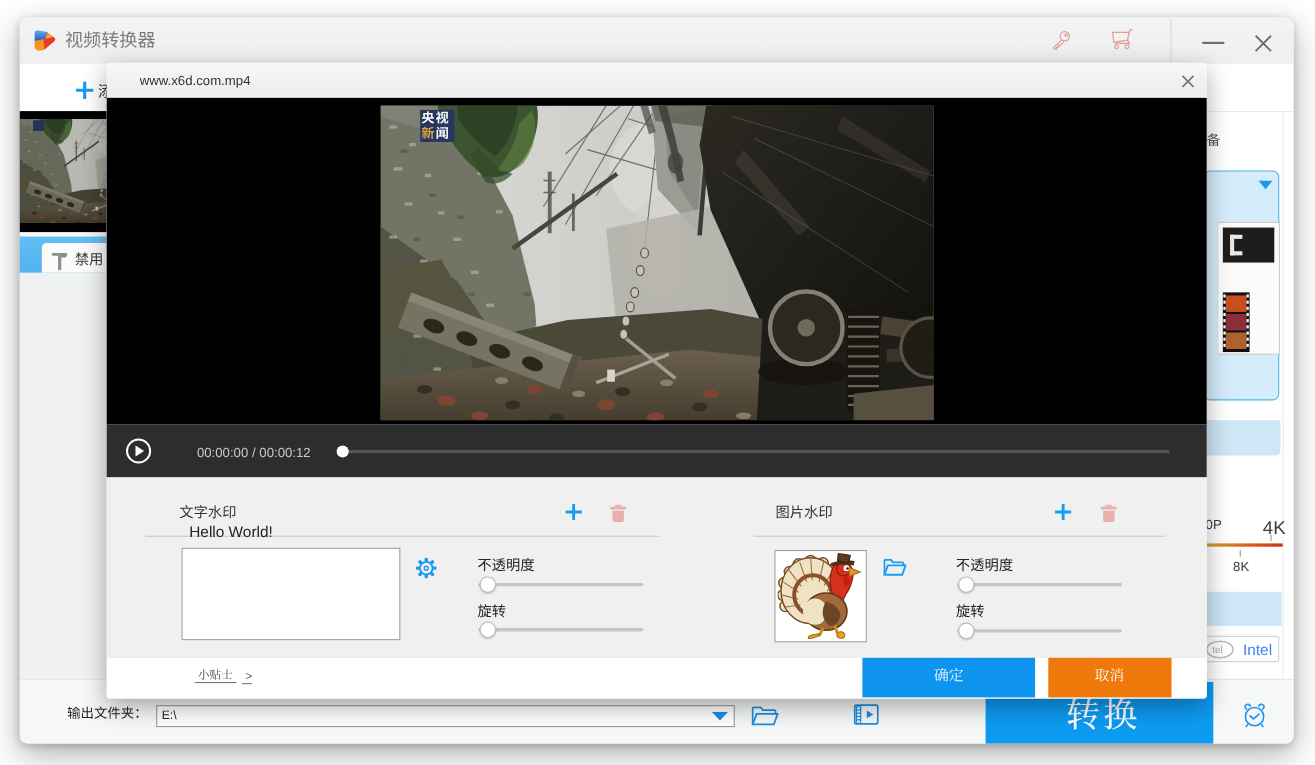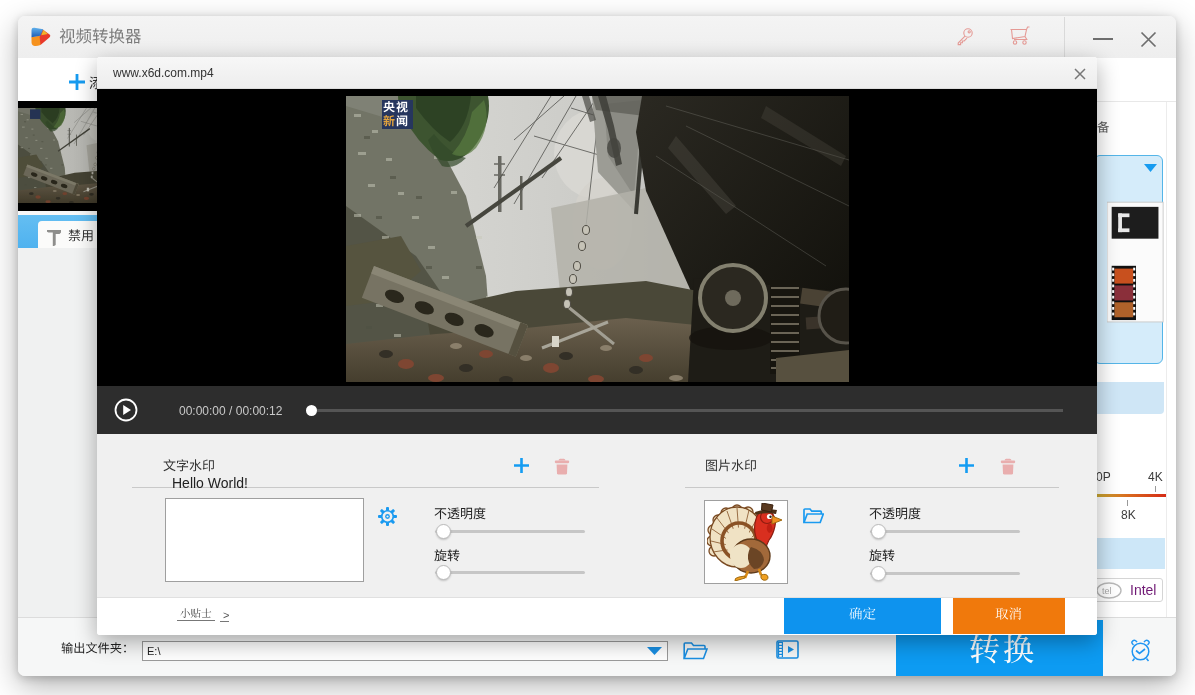--- a/index.html
+++ b/index.html
@@ -108,31 +108,31 @@
       <rect x="28" y="94" width="2.2" height="3"></rect>
       <rect x="28" y="100" width="2.2" height="3"></rect>
       <rect x="28" y="106" width="2.2" height="3"></rect>
       <rect x="28" y="112" width="2.2" height="3"></rect>
       <rect x="28" y="118" width="2.2" height="3"></rect>
     </g>
 </svg>
 <div class="abs" style="left:1097px;top:382px;width:67px;height:32px;background:#cfe6f6;border-radius:0 0 4px 0"></div>
 <div class="abs" style="left:1097px;top:538px;width:68px;height:31px;background:#cde7f8"></div>
 <div class="abs" style="left:1096px;top:470px;font-size:12px;color:#3c3c3c">0P</div>
-<div class="abs" style="left:1148px;top:470px;font-size:12px;color:#3c3c3c">4K</div>
+<div class="abs" style="left:1148px;top:470px;font-size:17px;color:#3c3c3c">4K</div>
 <div class="abs" style="left:1155px;top:486px;width:1px;height:6px;background:#999"></div>
 <div class="abs" style="left:1097px;top:494px;width:69px;height:3px;background:linear-gradient(90deg,#c9a832,#d96a1e 45%,#d52b16)"></div>
 <div class="abs" style="left:1127px;top:500px;width:1px;height:6px;background:#999"></div>
 <div class="abs" style="left:1121px;top:508px;font-size:12px;color:#3c3c3c">8K</div>
 <div class="abs" style="left:1092px;top:578px;width:71px;height:24px;background:#fff;border:1px solid #d5d5d5;border-radius:3px"></div>
 <svg class="abs" style="left:1096px;top:582px" width="26" height="17" viewBox="0 0 26 17">
     <ellipse cx="13" cy="8.5" rx="12" ry="7.5" fill="none" stroke="#b9b9b9" stroke-width="1.4"></ellipse>
     <text x="6" y="12" font-size="9" fill="#a9a9a9" font-family="Liberation Sans">tel</text>
   </svg>
-<div class="abs" style="left:1130px;top:582px;font-size:14px;color:#701a75">Intel</div>
+<div class="abs" style="left:1130px;top:582px;font-size:14px;color:#3b82f6">Intel</div>
 <div class="abs" style="left:18px;top:617px;width:1158px;height:59px;background:#f6f7f7;border-top:1px solid #dcdcdc;border-radius:0 0 7px 7px"></div>
 <svg style="position:absolute;left:61px;top:642px;" width="73.2" height="12.8" viewBox="0 0 5999 1050">
     <g transform="translate(0 860) scale(1 -1)">
       <path transform="translate(0 0)" fill="#222" d="M734 447V85H793V447ZM861 484V5C861 -6 857 -9 846 -10C833 -10 793 -10 747 -9C757 -27 765 -54 767 -71C826 -71 866 -70 890 -60C915 -49 922 -31 922 5V484ZM71 330C79 338 108 344 140 344H219V206C152 190 90 176 42 167L59 96L219 137V-79H285V154L368 176L362 239L285 221V344H365V413H285V565H219V413H132C158 483 183 566 203 652H367V720H217C225 756 231 792 236 827L166 839C162 800 157 759 150 720H47V652H137C119 569 100 501 91 475C77 430 65 398 48 393C56 376 67 344 71 330ZM659 843C593 738 469 639 348 583C366 568 386 545 397 527C424 541 451 557 477 574V532H847V581C872 566 899 551 926 537C935 557 956 581 974 596C869 641 774 698 698 783L720 816ZM506 594C562 635 615 683 659 734C710 678 765 633 826 594ZM614 406V327H477V406ZM415 466V-76H477V130H614V-1C614 -10 612 -12 604 -13C594 -13 568 -13 537 -12C546 -30 554 -57 556 -74C599 -74 630 -74 651 -63C672 -52 677 -33 677 -1V466ZM477 269H614V187H477Z"></path>
       <path transform="translate(1000 0)" fill="#222" d="M104 341V-21H814V-78H895V341H814V54H539V404H855V750H774V477H539V839H457V477H228V749H150V404H457V54H187V341Z"></path>
       <path transform="translate(2000 0)" fill="#222" d="M423 823C453 774 485 707 497 666L580 693C566 734 531 799 501 847ZM50 664V590H206C265 438 344 307 447 200C337 108 202 40 36 -7C51 -25 75 -60 83 -78C250 -24 389 48 502 146C615 46 751 -28 915 -73C928 -52 950 -20 967 -4C807 36 671 107 560 201C661 304 738 432 796 590H954V664ZM504 253C410 348 336 462 284 590H711C661 455 592 344 504 253Z"></path>
       <path transform="translate(3000 0)" fill="#222" d="M317 341V268H604V-80H679V268H953V341H679V562H909V635H679V828H604V635H470C483 680 494 728 504 775L432 790C409 659 367 530 309 447C327 438 359 420 373 409C400 451 425 504 446 562H604V341ZM268 836C214 685 126 535 32 437C45 420 67 381 75 363C107 397 137 437 167 480V-78H239V597C277 667 311 741 339 815Z"></path>
       <path transform="translate(4000 0)" fill="#222" d="M178 574C214 513 249 432 260 381L331 402C319 453 283 532 245 592ZM737 595C712 536 666 450 629 397L689 378C727 427 775 506 811 573ZM464 839V690H90V617H463C461 523 455 440 440 366H58V291H420C371 146 267 46 46 -15C63 -31 85 -61 93 -80C335 -10 446 108 498 276C576 99 708 -21 905 -75C916 -55 937 -24 954 -8C770 35 641 142 570 291H942V366H520C534 441 540 525 542 617H908V690H543L544 839Z"></path>
       <path transform="translate(5000 0)" fill="#222" d="M250 486C290 486 326 515 326 560C326 606 290 636 250 636C210 636 174 606 174 560C174 515 210 486 250 486ZM250 -4C290 -4 326 26 326 71C326 117 290 146 250 146C210 146 174 117 174 71C174 26 210 -4 250 -4Z"></path>
     </g>
@@ -167,21 +167,21 @@
   </svg>
 <svg class="abs" style="left:1128px;top:638px" width="25" height="25" viewBox="0 0 25 25" fill="none" stroke="#2196f3" stroke-width="1.5">
 <circle cx="12.5" cy="13.5" r="8.3"></circle>
 <path d="M8 12.5 L11.5 15.5 L17 11" stroke-width="1.7"></path>
 <path d="M5.5 7 Q2.5 4.5 4.8 2.8 Q7 1.2 9 4.2"></path>
 <path d="M19.5 7 Q22.5 4.5 20.2 2.8 Q18 1.2 16 4.2"></path>
 <path d="M6.5 20.5 L4.5 23 M18.5 20.5 L20.5 23"></path>
 </svg>
 <div class="abs" style="left:97px;top:57px;width:1000px;height:578px;background:#fff;border-radius:3px;box-shadow:0 7px 22px rgba(0,0,0,.33)"></div>
 <div class="abs" style="left:97px;top:57px;width:1000px;height:32px;background:linear-gradient(#f7f7f7,#ededed);border-radius:3px 3px 0 0;border-bottom:1px solid #dcdcdc"></div>
-<div class="abs" style="left:113px;top:66px;font-size:12px;color:#333">www.x6d.com.mp4</div>
+<div class="abs" style="left:127px;top:66px;font-size:12px;color:#333">www.x6d.com.mp4</div>
 <svg class="abs" style="left:1074px;top:68px" width="12" height="12" viewBox="0 0 12 12" stroke="#777" stroke-width="1.5">
     <path d="M1 1 L11 11 M11 1 L1 11"></path>
   </svg>
 <div class="abs" style="left:97px;top:89px;width:1000px;height:297px;background:#000"></div>
 <svg style="position:absolute;width:0;height:0">
     <defs>
 <linearGradient id="sky" x1="0" y1="0" x2="1" y2="0">
         <stop offset="0" stop-color="#dbdbd7"></stop>
         <stop offset=".52" stop-color="#cbcbc7"></stop>
         <stop offset=".78" stop-color="#b5b5b2"></stop>

